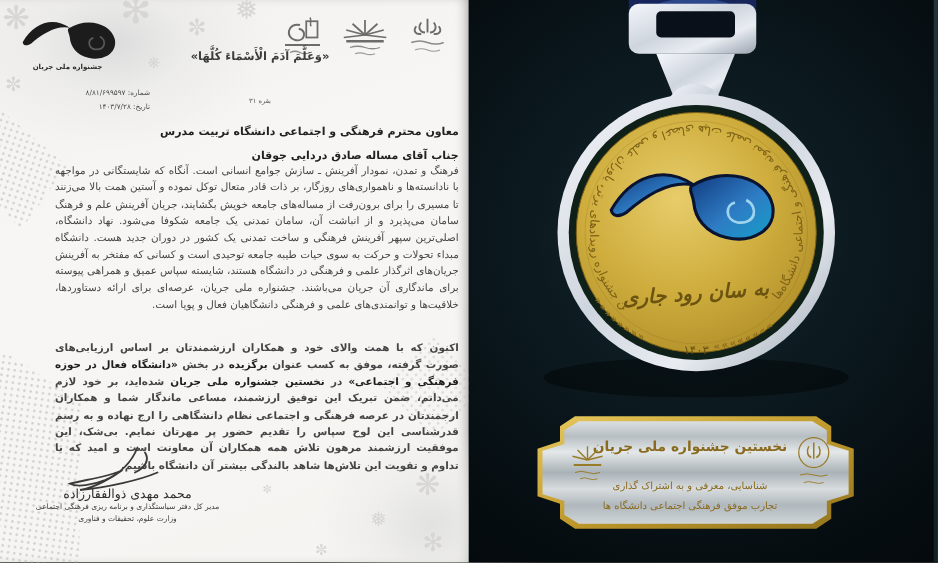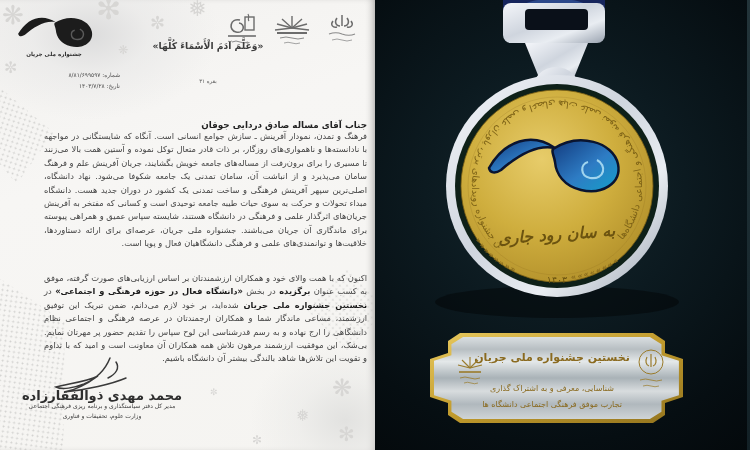--- a/index.html
+++ b/index.html
@@ -32,26 +32,26 @@
   .quote-src{position:absolute;left:148px;top:78px;width:120px;text-align:center;
          font-size:5.4px;color:#5a5a5a;}
   .refs{position:absolute;left:34px;top:70px;width:86px;direction:rtl;
         font-size:5.8px;color:#4c4c4c;line-height:10.5px;text-align:right;}
   .recip{position:absolute;left:44px;right:8px;direction:rtl;text-align:right;
          font-weight:bold;color:#222;font-size:8.8px;}
   .r1{top:101px;} .r2{top:120px;}
   .body-p{position:absolute;left:44px;right:8px;direction:rtl;
           text-align:justify;text-align-last:right;color:#454545;
           font-size:8.3px;line-height:13.4px;margin:0;}
-  .p1{top:130px;} .p2{top:272px;}
+  .p1{top:130px;} .p2{top:272px;font-weight:bold;}
   .body-p b{color:#1d1d1d;}
   .sig-scribble{position:absolute;left:46px;top:354px;}
   .sig-block{position:absolute;left:18px;top:391px;width:168px;direction:rtl;
              text-align:center;color:#2e2e2e;}
-  .sig-name{font-size:13px;font-weight:bold;line-height:10px;text-align:center;}
+  .sig-name{font-size:10px;font-weight:normal;line-height:10px;text-align:center;}
   .sig-t{font-size:6px;line-height:9.5px;color:#3c3c3c;}
   
   .panel{position:absolute;left:375px;top:0;width:375px;height:450px;
          background:radial-gradient(circle at 48% 42%,#15282e 0%,#0c1a20 40%,#060e12 78%,#04090c 100%);}
   .panel-edge{position:absolute;right:0;top:0;width:3px;height:450px;
          background:linear-gradient(#2a3e44,#16262c);opacity:.8;}
 </style>
 </head>
 <body>
 
@@ -120,20 +120,21 @@
     </div>
 
     <div class="quote">«وَعَلَّمَ آدَمَ الْأَسْمَاءَ كُلَّهَا»</div>
     <div class="quote-src">بقره ۳۱</div>
 
     <div class="refs">
       <div>شماره: ۸/۸۱/۶۹۹۵۹۷</div>
       <div>تاریخ: ۱۴۰۳/۷/۲۸</div>
     </div>
 
+    <div class="recip r1">معاون محترم فرهنگی و اجتماعی دانشگاه تربیت مدرس</div>
     <div class="recip r2">جناب آقای مساله صادق دردایی جوقان</div>
 
     <p class="body-p p1">فرهنگ و تمدن، نمودار آفرینش ـ سازش جوامع انسانی است. آنگاه که شایستگانی در مواجهه با نادانسته‌ها و ناهمواری‌های روزگار، بر ذات قادر متعال توکل نموده و آستین همت بالا می‌زنند تا مسیری را برای برون‌رفت از مساله‌های جامعه خویش بگشایند، جریان آفرینش علم و فرهنگ سامان می‌پذیرد و از انباشت آن، سامان تمدنی یک جامعه شکوفا می‌شود. نهاد دانشگاه، اصلی‌ترین سپهر آفرینش فرهنگی و ساخت تمدنی یک کشور در دوران جدید هست. دانشگاه مبداء تحولات و حرکت به سوی حیات طیبه جامعه توحیدی است و کسانی که مفتخر به آفرینش جریان‌های اثرگذار علمی و فرهنگی در دانشگاه هستند، شایسته سپاس عمیق و همراهی پیوسته برای ماندگاری آن جریان می‌باشند. جشنواره ملی جریان، عرصه‌ای برای ارائه دستاوردها، خلاقیت‌ها و توانمندی‌های علمی و فرهنگی دانشگاهیان فعال و پویا است.</p>
 
     <p class="body-p p2"><span>اکنون که با همت والای خود و همکاران ارزشمندتان بر اساس ارزیابی‌های صورت گرفته، موفق به کسب عنوان </span><b>برگزیده</b><span> در بخش </span><b>«دانشگاه فعال در حوزه فرهنگی و اجتماعی»</b><span> در </span><b>نخستین جشنواره ملی جریان</b><span> شده‌اید، بر خود لازم می‌دانم، ضمن تبریک این توفیق ارزشمند، مساعی ماندگار شما و همکاران ارجمندتان در عرصه فرهنگی و اجتماعی نظام دانشگاهی را ارج نهاده و به رسم قدرشناسی این لوح سپاس را تقدیم حضور پر مهرتان نمایم. بی‌شک، این موفقیت ارزشمند مرهون تلاش همه همکاران آن معاونت است و امید که با تداوم و تقویت این تلاش‌ها شاهد بالندگی بیشتر آن دانشگاه باشیم.</span></p>
 
     <svg class="sig-scribble" width="92" height="44" viewBox="0 0 92 44">
       <path d="M64 4 C 60 14, 52 24, 38 30 C 28 34, 16 36, 10 33 C 20 30, 40 28, 52 22 C 44 28, 30 36, 18 38 C 40 36, 66 30, 80 24 M70 8 C 74 14, 70 20, 62 24" fill="none" stroke="#3a3a3a" stroke-width="1.5" stroke-linecap="round"></path>
     </svg>
     <div class="sig-block">

